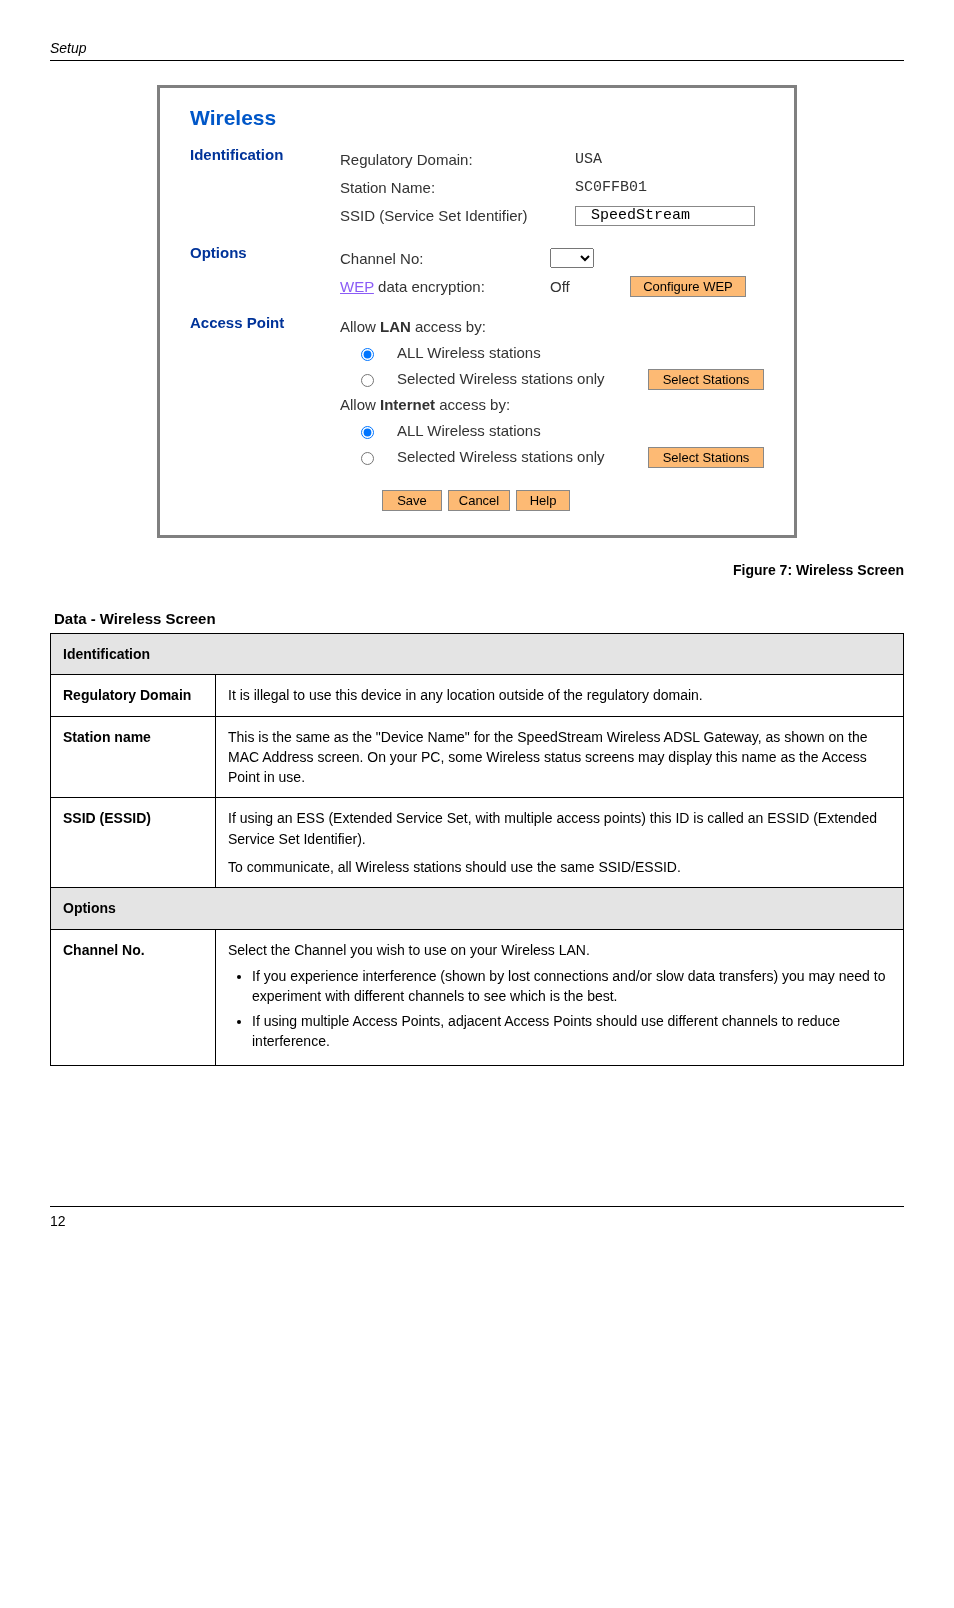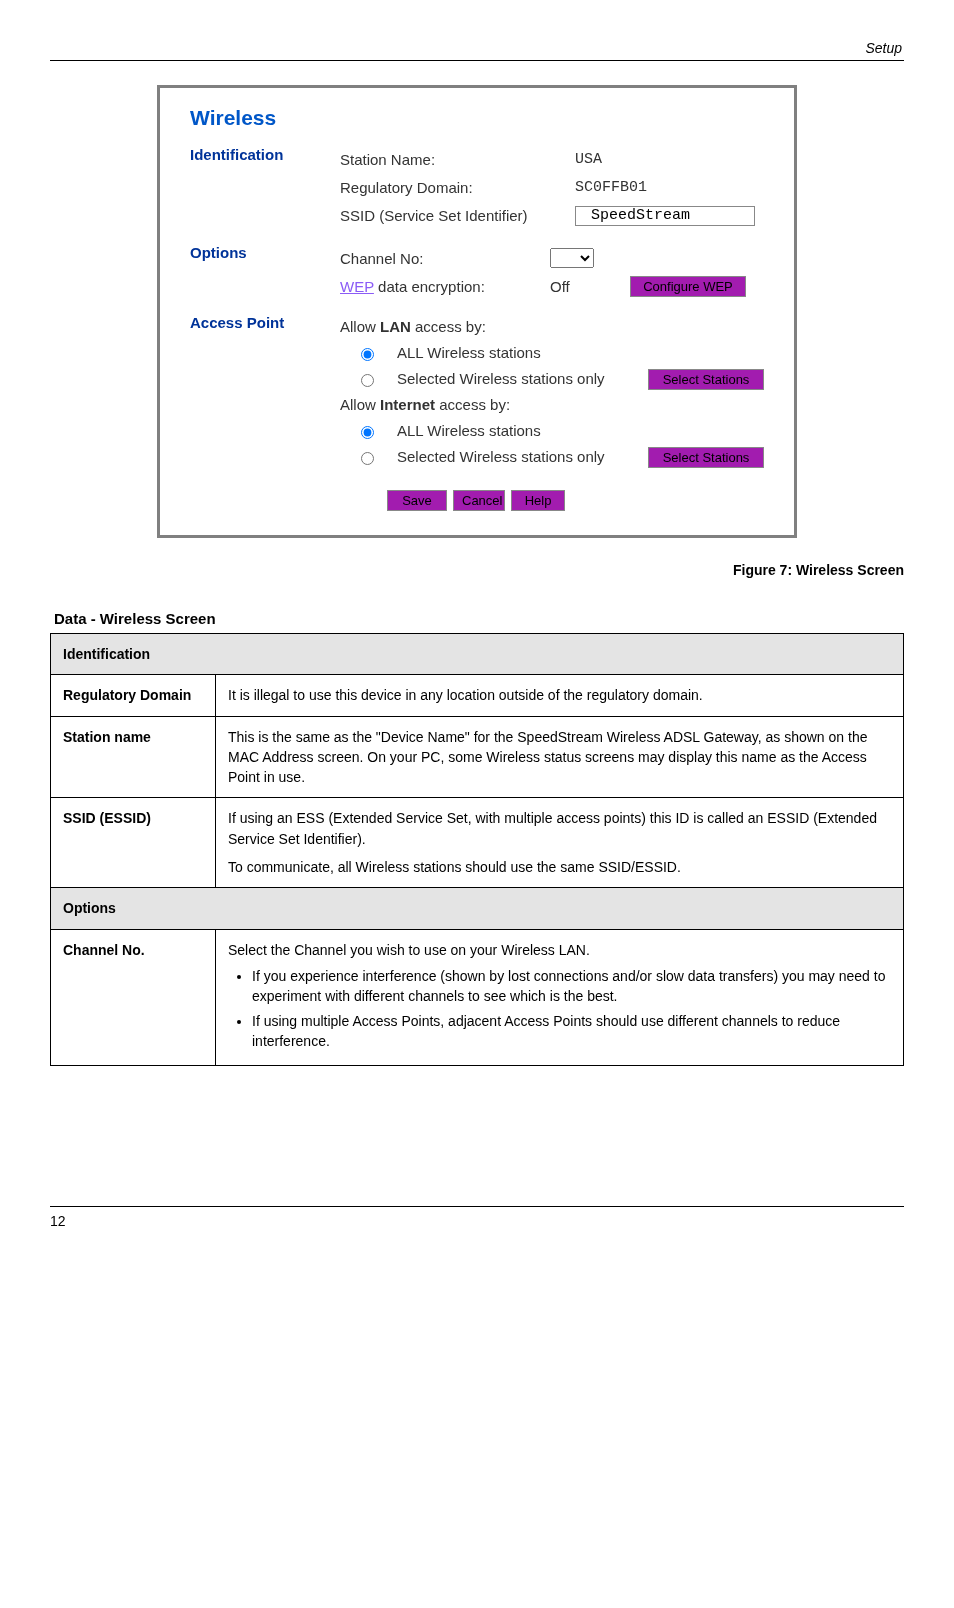--- a/index.html
+++ b/index.html
@@ -11,21 +11,21 @@
     color: #000;
   }
   .page {
     width: 954px;
     margin: 0 auto;
     padding: 40px 50px 60px 50px;
     box-sizing: border-box;
     position: relative;
   }
   .header-right {
-    text-align: right;
+    text-align: left;
     font-style: italic;
     font-size: 14px;
     color: #000;
     margin-bottom: 4px;
     padding-right: 2px;
   }
   .header-rule {
     border: none;
     border-top: 1.5px solid #000;
     margin: 0 0 24px 0;
@@ -86,21 +86,21 @@
     height: 20px;
     width: 44px;
   }
   .weplink {
     text-decoration: underline;
     color: #8b5cf6;
   }
   .panel-btn {
     font-size: 13px;
     padding: 2px 8px;
-    background: #a21caf;
+    background: #fdba74;
     border: 1px solid #888;
     color: #000;
     cursor: pointer;
     font-family: Arial, Helvetica, sans-serif;
   }
   .panel-btn-wide {
     width: 116px;
     text-align: center;
   }
   .radio-opt {
@@ -186,22 +186,22 @@
 <div class="page">
   <div class="header-right">Setup</div>
   <hr class="header-rule">
 
   <div class="panel-outer">
     <div class="panel-title">Wireless</div>
 
     <div class="panel-row">
       <div class="panel-left">Identification</div>
       <div class="panel-col-labels">
+        <div>Regulatory Domain:</div>
         <div>Station Name:</div>
-        <div>Regulatory Domain:</div>
         <div>SSID (Service Set Identifier)</div>
       </div>
       <div class="panel-col-values">
         <div class="panel-col-mono">USA</div>
         <div class="panel-col-mono">SC0FFB01</div>
         <div><input class="input-text" type="text" value="SpeedStream" style=""></div>
       </div>
     </div>
 
     <div style="height:14px"></div>
@@ -250,21 +250,21 @@
               <input type="radio" name="int" style="">
               <span>Selected Wireless stations only</span>
             </label>
           <button class="panel-btn panel-btn-wide">Select Stations</button>
         </div>
       </div>
     </div>
 
     <div class="btn-row">
       <button class="panel-btn" style="width:60px">Save</button>
-      <button class="panel-btn" style="width:52px">Cancel</button>
+      <button class="panel-btn" style="width:62px">Cancel</button>
       <button class="panel-btn" style="width:54px">Help</button>
     </div>
   </div>
 
   <div class="caption">Figure 7: Wireless Screen</div>
 
   <div class="data-heading">Data - Wireless Screen</div>
 
   <table class="desc">
     <tbody>

